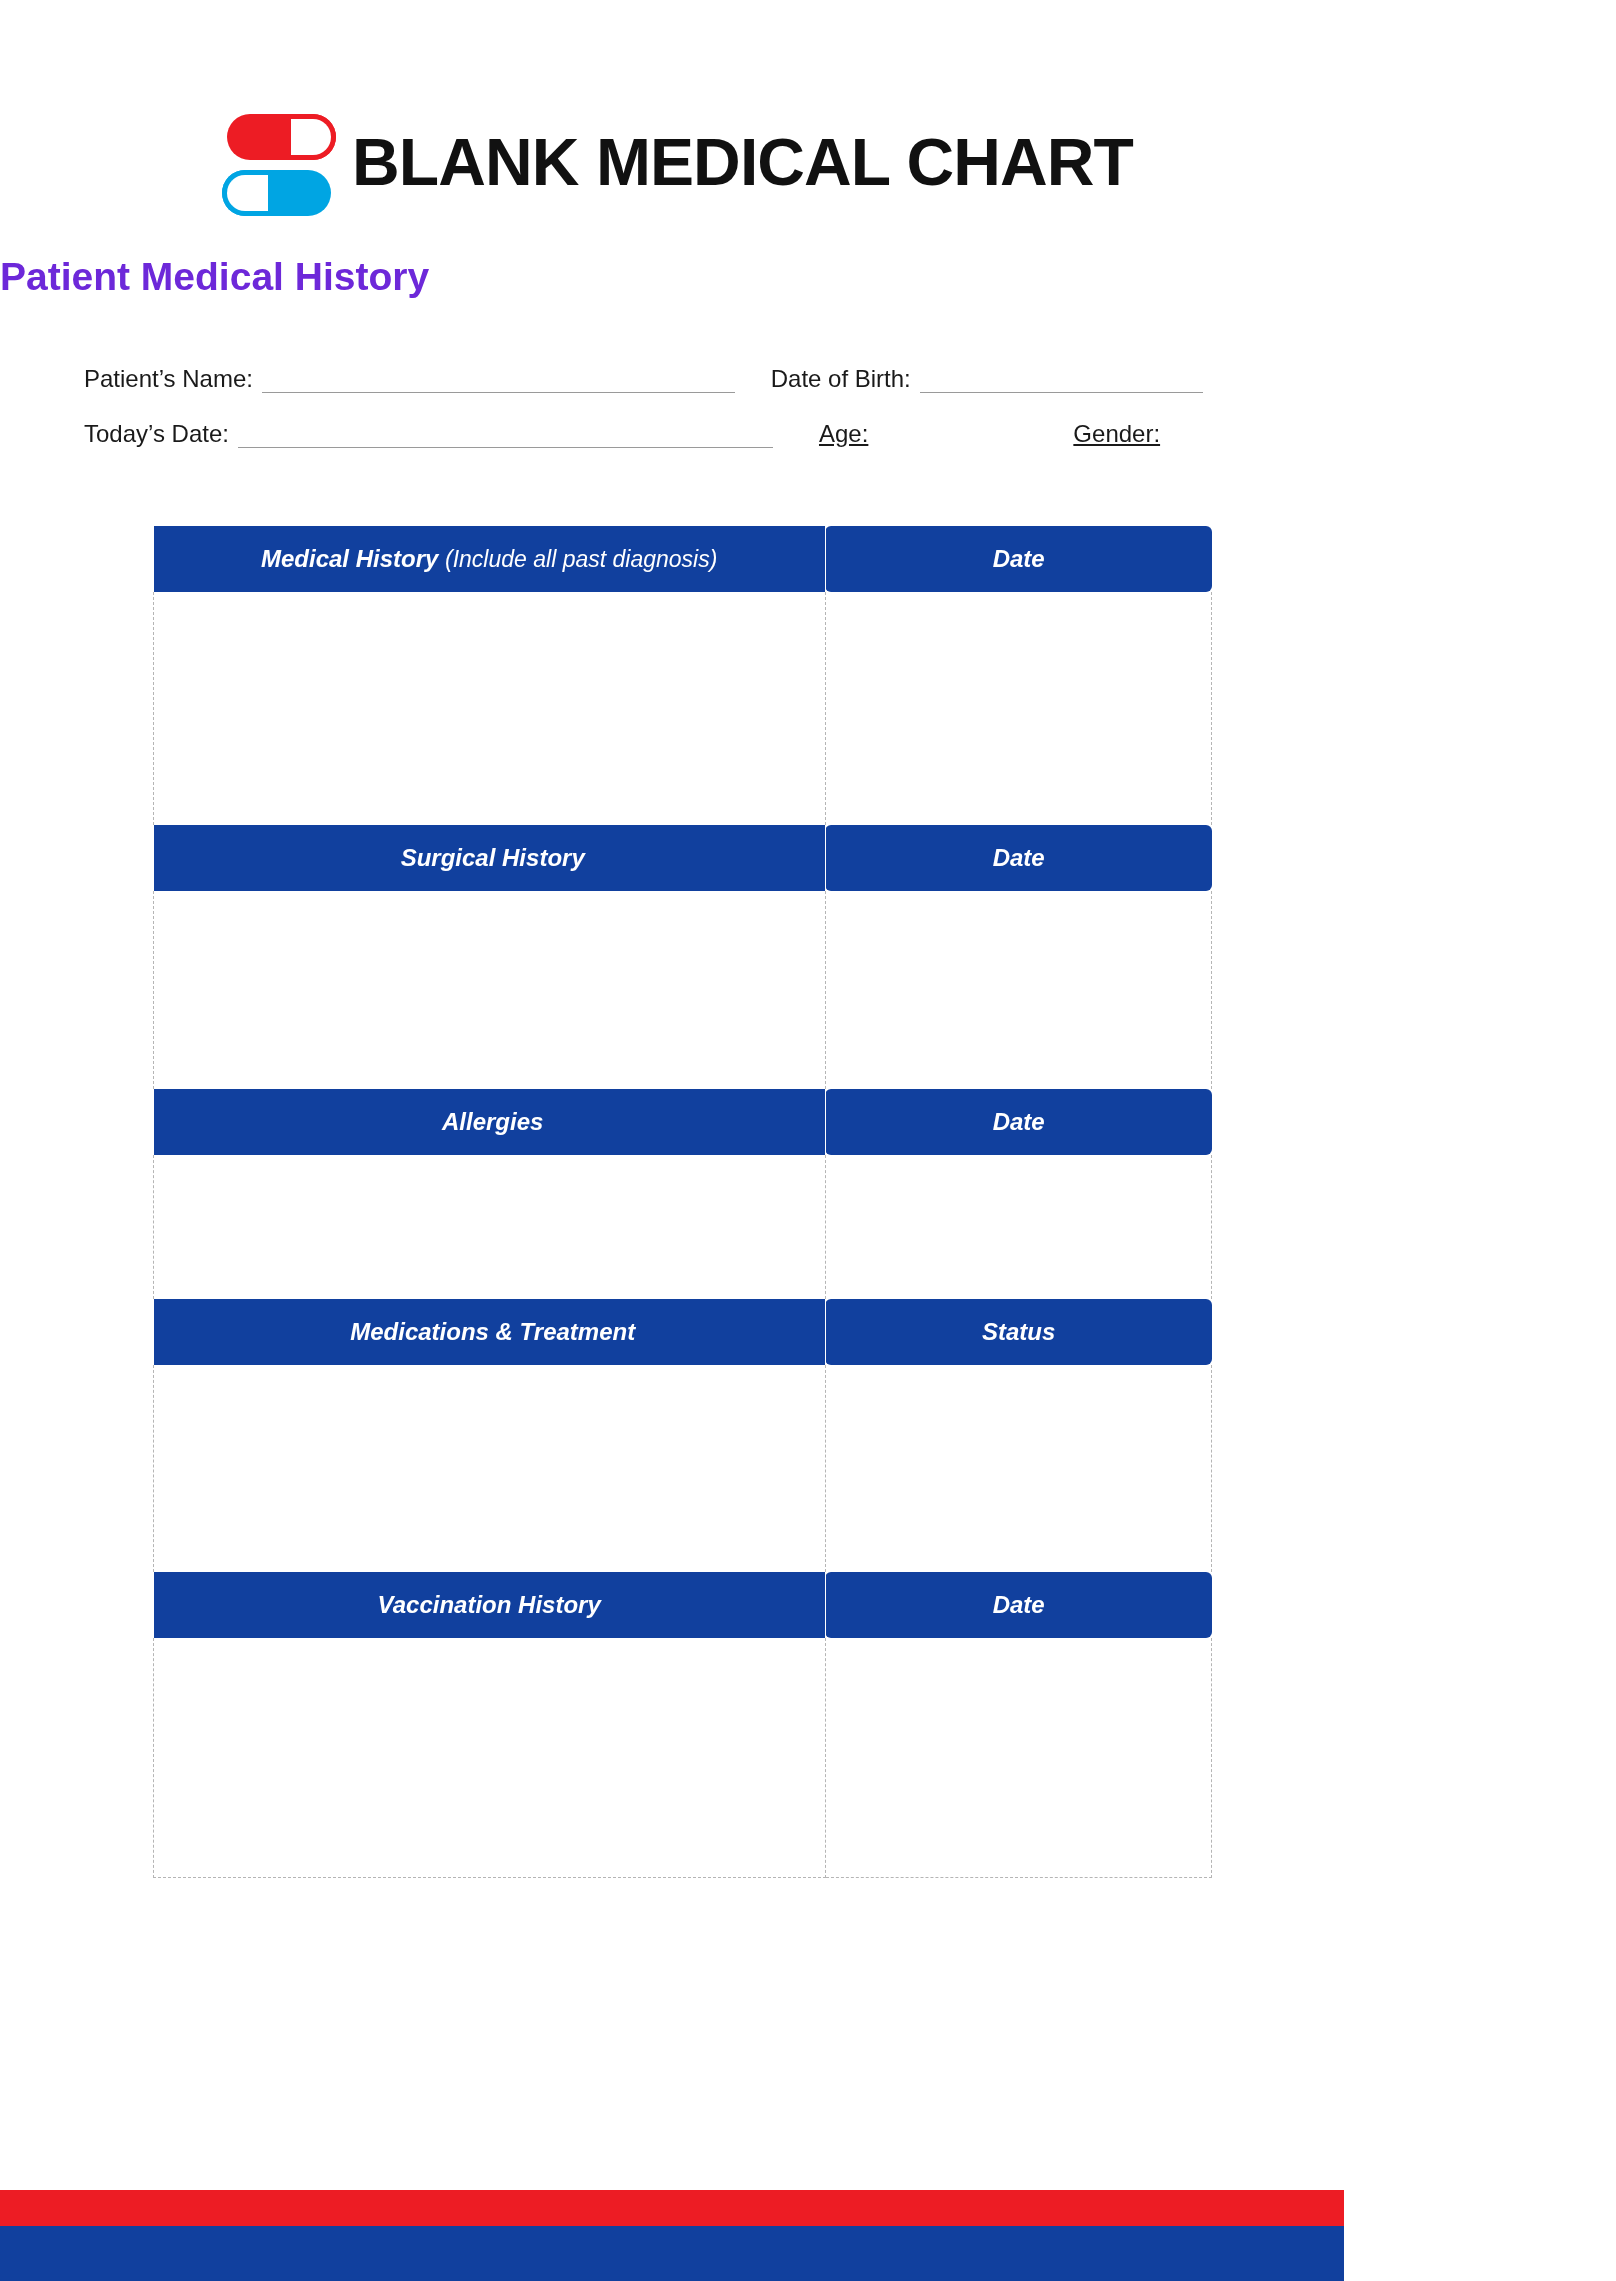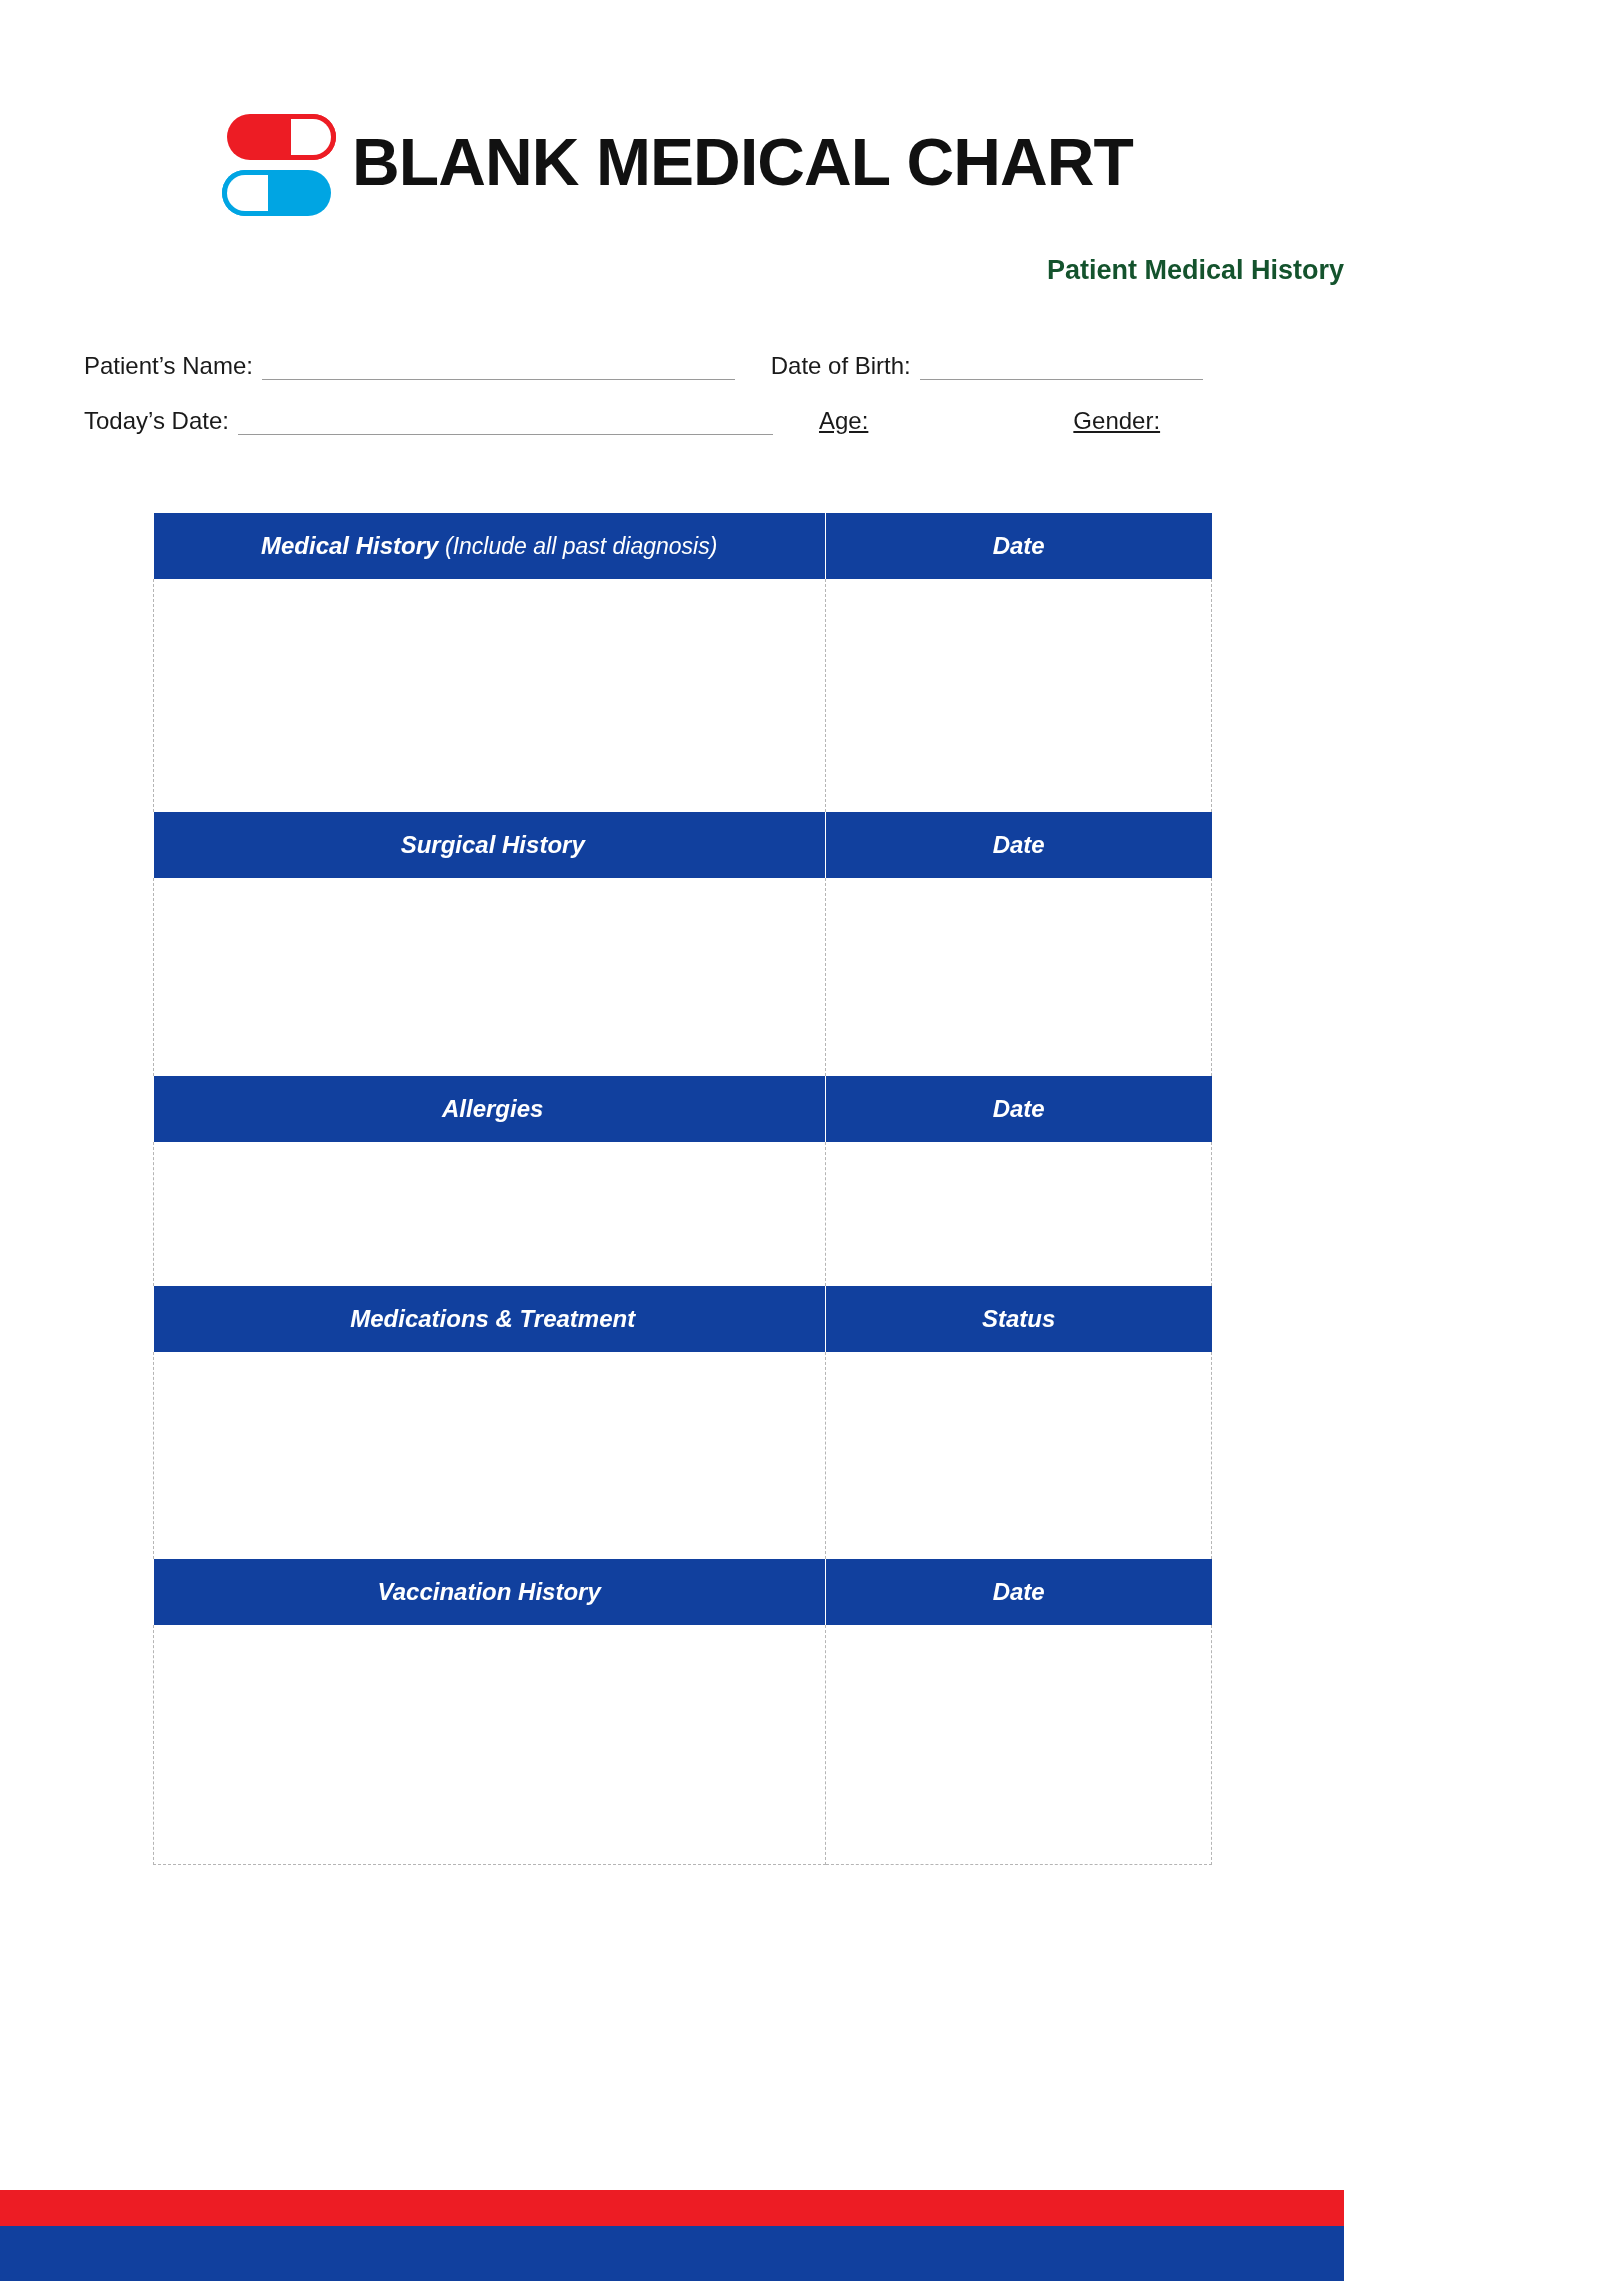--- a/index.html
+++ b/index.html
@@ -79,25 +79,25 @@
   }
   .main-title {
     font-size: 66px;
     font-weight: bold;
     letter-spacing: -0.9px;
     line-height: 1;
     color: #111111;
     white-space: nowrap;
   }
   .subtitle {
-    text-align: right;
-    font-size: 27px;
+    text-align: left;
+    font-size: 39px;
     font-weight: bold;
     margin-top: 41px;
-    color: #14532d;
+    color: #6d28d9;
   }
 
   
   .info-block {
     margin-top: 66px;
     padding: 0 132px 0 84px;
   }
   .info-row {
     display: flex;
     align-items: flex-end;
@@ -148,21 +148,21 @@
     white-space: nowrap;
     overflow: hidden;
     font-style: italic;
   }
   .hdr.center { text-align: center; }
   .hdr.left   { text-align: center; padding-left: 7.1px; }
   .hdr .light {
     font-weight: normal;
     font-size: 23px;
   }
-  .hdr.sep-left { border-left: 1.8px dashed #ffffff; }
+  .hdr.sep-left { border-left: 1.8px dashed #ffffff; border-radius: 6px; }
 
   .cell {
     background: #ffffff;
     border-left: 1.8px dashed #b5b5b5;
     border-right: 1.8px dashed #b5b5b5;
     box-sizing: border-box;
   }
   .cell-h-260 { height: 233px; }
   .cell-h-220 { height: 198px; }
   .cell-h-160 { height: 144px; }

